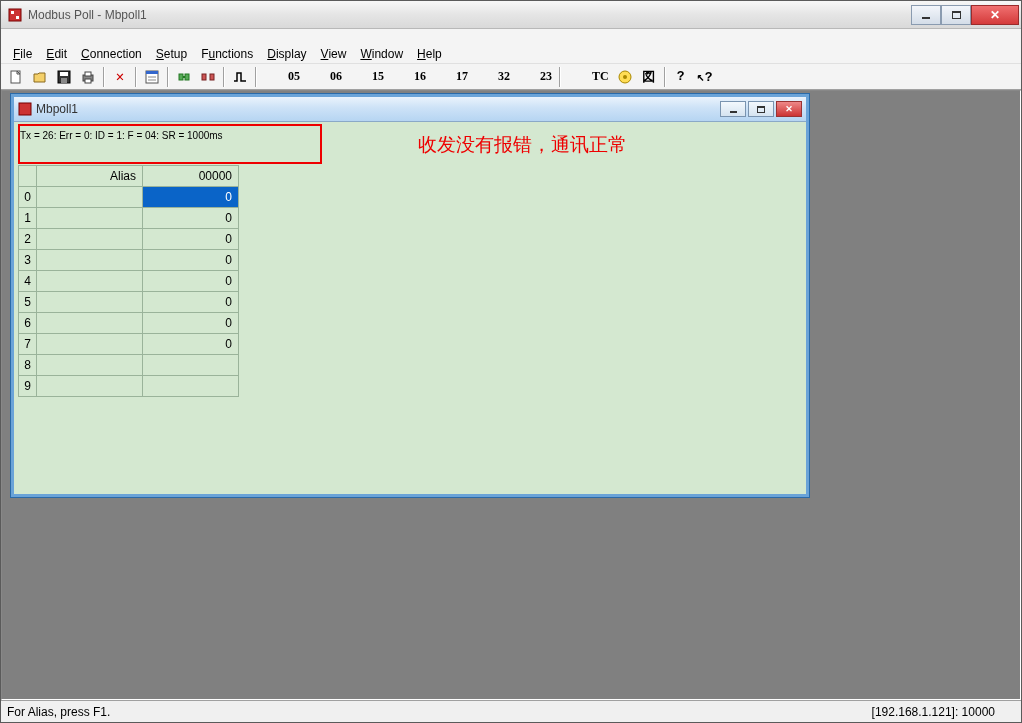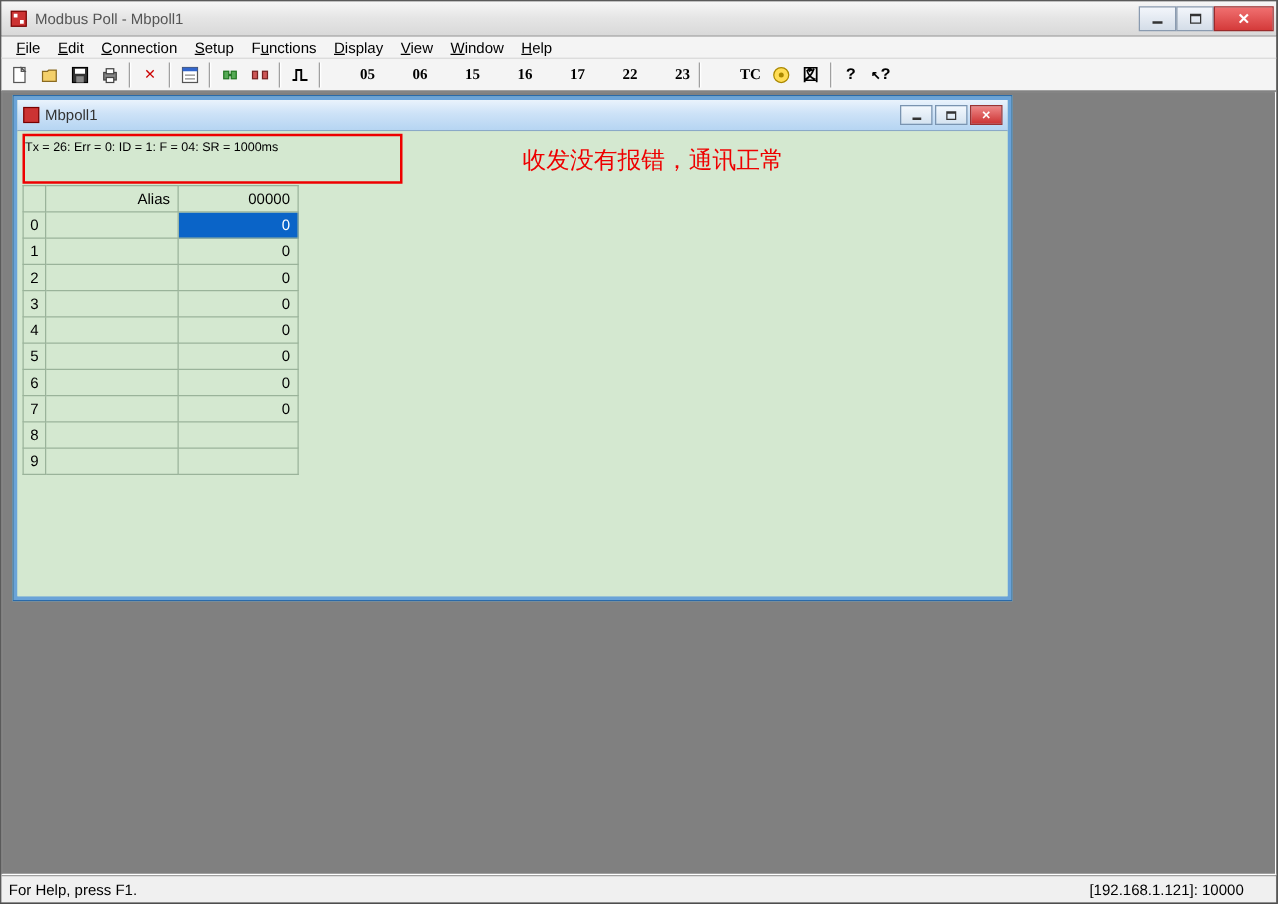--- a/index.html
+++ b/index.html
@@ -16,21 +16,21 @@
 .titlebar-outer .icon-app { width: 16px; height: 16px; margin-right: 5px; display:inline-flex; align-items:center; justify-content:center; }
 .titlebar-outer .title-text { color: #555; font-size: 12px; flex: 1; }
 .win-controls { display: flex; gap: 0; }
 .win-btn { width: 30px; height: 20px; border: 1px solid #8a9bb0; background: linear-gradient(to bottom, #f3f6fb, #d4dde8); display: flex; align-items: center; justify-content: center; font-family: Arial; font-size: 10px; cursor: pointer; }
 .win-btn.close { width: 48px; background: linear-gradient(to bottom, #f07070, #d43a3a); border-color: #9a2b2b; color: #fff; }
 .win-btn.close .x-glyph { color:#fff; font-weight:bold; font-size:12px; }
 .win-btn .glyph-min { width:8px; height:2px; background:#333; margin-top:6px; }
 .win-btn .glyph-max { width:9px; height:8px; border:1px solid #333; border-top:2px solid #333; }
 
 
-.menubar { height: 18px; background: #f4f4f4; display: flex; align-items: center; padding: 0 6px; gap: 2px; border-bottom: 1px solid #e0e0e0; }
+.menubar { height: 35px; background: #f4f4f4; display: flex; align-items: flex-end; padding: 0 6px; gap: 2px; border-bottom: 1px solid #e0e0e0; }
 .menubar .menu-item { padding: 2px 6px; cursor: pointer; }
 .menubar .menu-item .ul { text-decoration: underline; }
 
 
 .toolbar { height: 26px; background: #f4f4f4; display: flex; align-items: center; padding: 0 4px; gap: 2px; border-bottom: 1px solid #a0a0a0; font-family: "Courier New", monospace; }
 .tb-btn { width: 22px; height: 22px; display: flex; align-items: center; justify-content: center; cursor: pointer; font-size: 13px; }
 .tb-sep { width: 2px; height: 20px; border-left: 1px solid #a0a0a0; border-right: 1px solid #fff; margin: 0 2px; }
 .tb-text { font-weight: bold; padding: 0 3px; cursor: pointer; font-size: 12px; font-family: Tahoma; margin-left: 24px; }
 
 
@@ -178,21 +178,21 @@
           <rect x="9" y="4" width="4" height="6" fill="#c55" stroke="#722"></rect>
         </svg>
       </div>
     <div class="tb-sep"></div>
     <div class="tb-btn">
         <svg width="14" height="12">
           <path d="M1 10 L4 10 L4 2 L8 2 L8 10 L13 10" fill="none" stroke="#000" stroke-width="1.5"></path>
         </svg>
       </div>
     <div class="tb-sep"></div>
-    <span id="func-buttons"><span class="tb-text">05</span><span class="tb-text">06</span><span class="tb-text">15</span><span class="tb-text">16</span><span class="tb-text">17</span><span class="tb-text">22</span><span class="tb-text">23</span></span>
+    <span id="func-buttons"><span class="tb-text">05</span><span class="tb-text">06</span><span class="tb-text">15</span><span class="tb-text">16</span><span class="tb-text">17</span><span class="tb-text">32</span><span class="tb-text">23</span></span>
     <div class="tb-sep"></div>
     <div class="tb-text">TC</div>
     <div class="tb-btn">
         <svg width="14" height="14">
           <circle cx="7" cy="7" r="6" fill="#fd5" stroke="#a80"></circle>
           <circle cx="7" cy="7" r="2" fill="#a80"></circle>
         </svg>
       </div>
     <div class="tb-btn">
         <span style="font-family:serif;font-weight:bold;">図</span>
@@ -292,17 +292,17 @@
                 <td class="alias"></td>
                 <td class="val"></td>
               </tr>
             </tbody>
         </table>
       </div>
     </div>
   </div>
 
   <div class="statusbar">
-    <span class="sb-left">For Help, press F1.</span>
+    <span class="sb-left">For Alias, press F1.</span>
     <span class="sb-right">[192.168.1.121]: 10000</span>
   </div>
 
 </div>
 
 </body></html>

